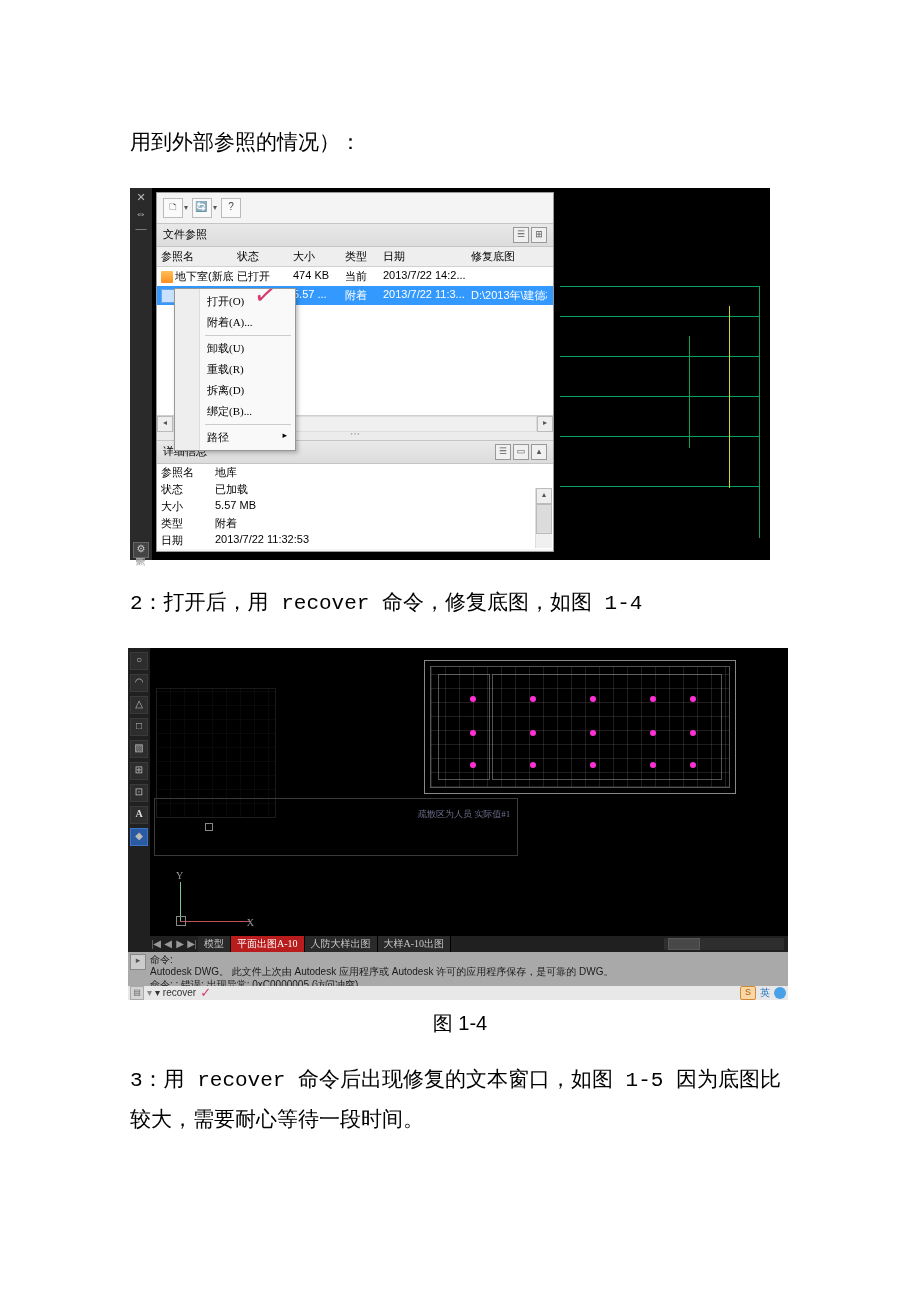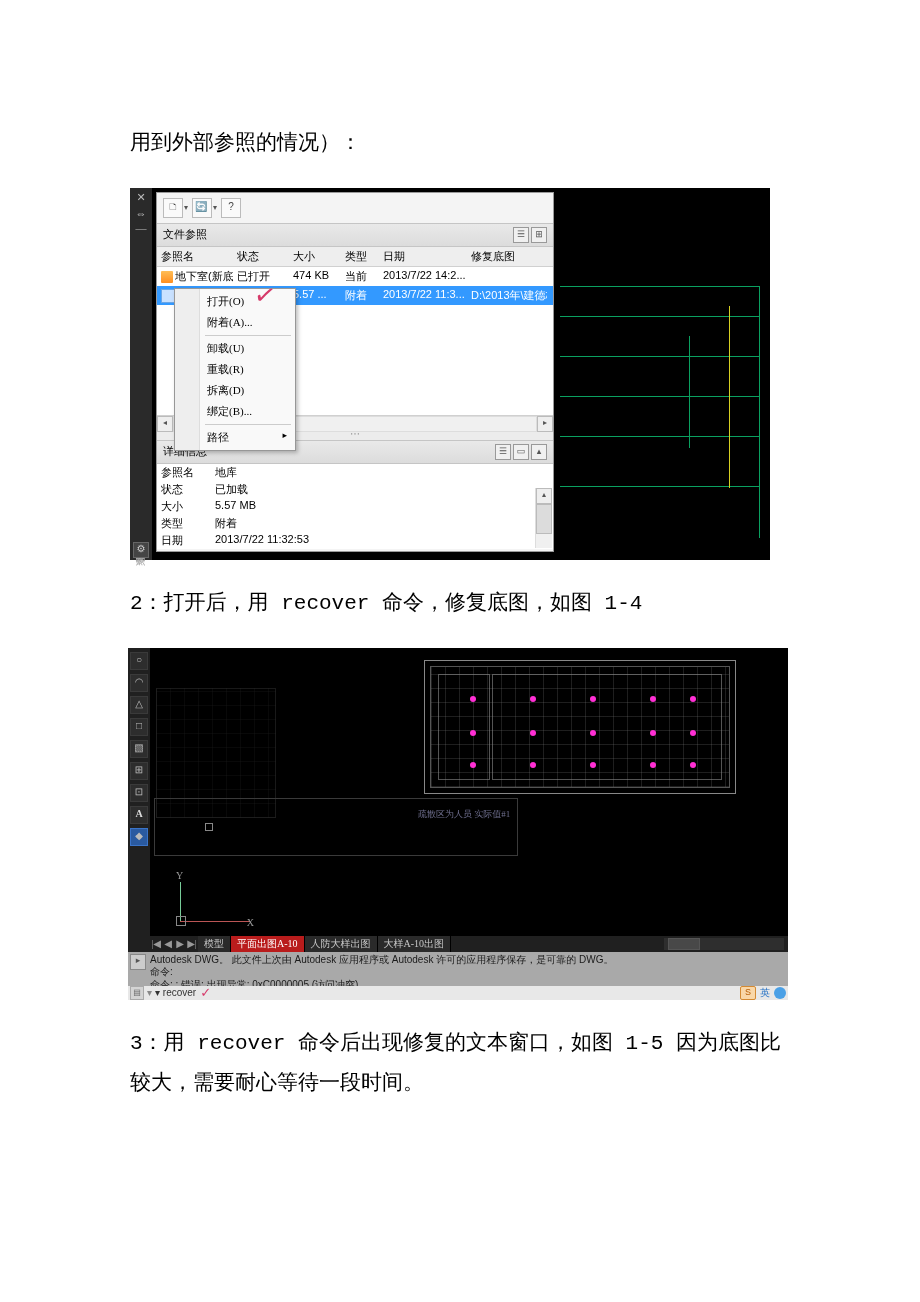--- a/index.html
+++ b/index.html
@@ -704,35 +704,36 @@
       <div class="tabbtn active">平面出图A-10</div>
       <div class="tabbtn">人防大样出图</div>
       <div class="tabbtn">大样A-10出图</div>
       <div class="hscroll2">
           <div class="hthumb" style="margin-left:4px;margin-top:0;"></div>
         </div>
     </div>
 
     <div class="cmd-area">
       <div class="cmd-icon">▸</div>
+      <div>命令:</div>
       <div>Autodesk DWG。 此文件上次由 Autodesk 应用程序或 Autodesk 许可的应用程序保存，是可靠的 DWG。</div>
-      <div>命令:</div>
       <div>命令: ; 错误: 出现异常: 0xC0000005 (访问冲突)</div>
     </div>
 
     <div class="input-row">
       <div class="in-icon">▤</div>
       <span style="color:#888;">▾</span>
       <span style="margin-left:3px;color:#333;">▾ recover</span>
       <span class="caret">✓</span>
       <div class="ime">
         <div class="ime-s">S</div>
         <div class="ime-txt">英</div>
         <div class="ime-moon"></div>
       </div>
     </div>
 
   </div>
 
+  <div class="fig-caption">图 1-4</div>
 
   <div class="para">3：用 recover 命令后出现修复的文本窗口，如图 1-5 因为底图比较大，需要耐心等待一段时间。</div>
 
 </div>
 
 </body></html>

